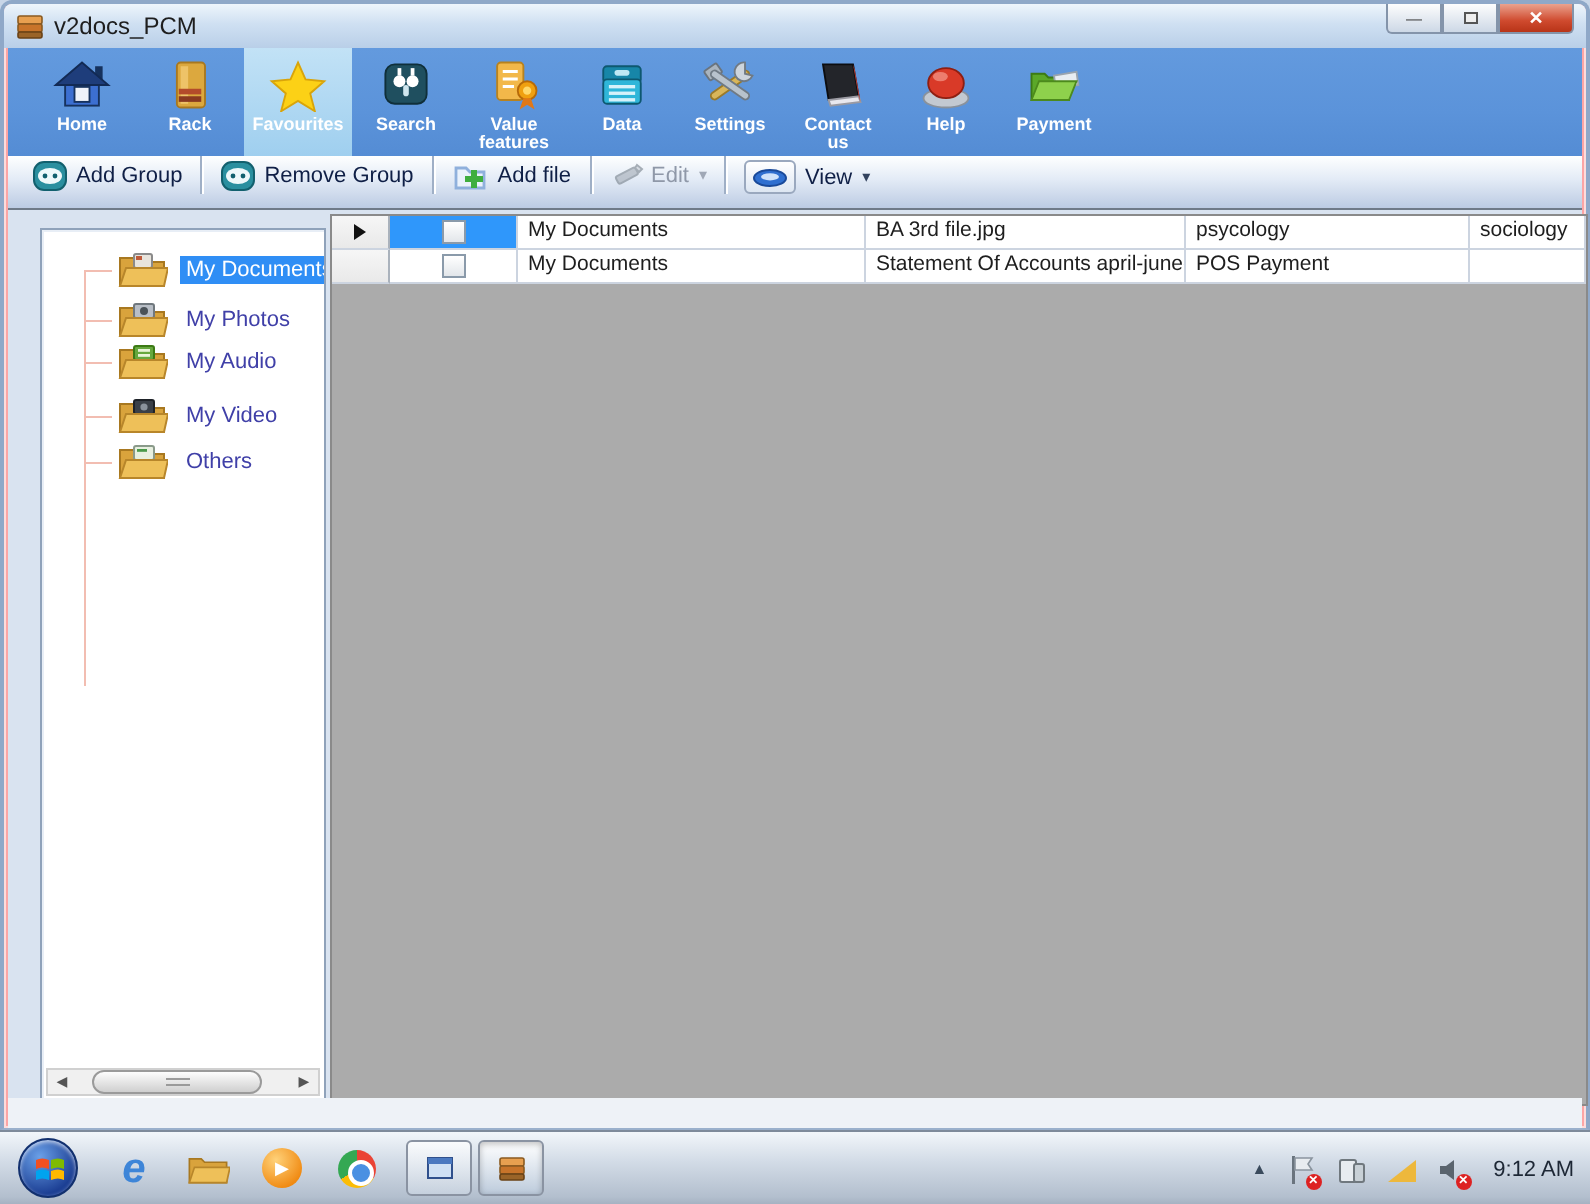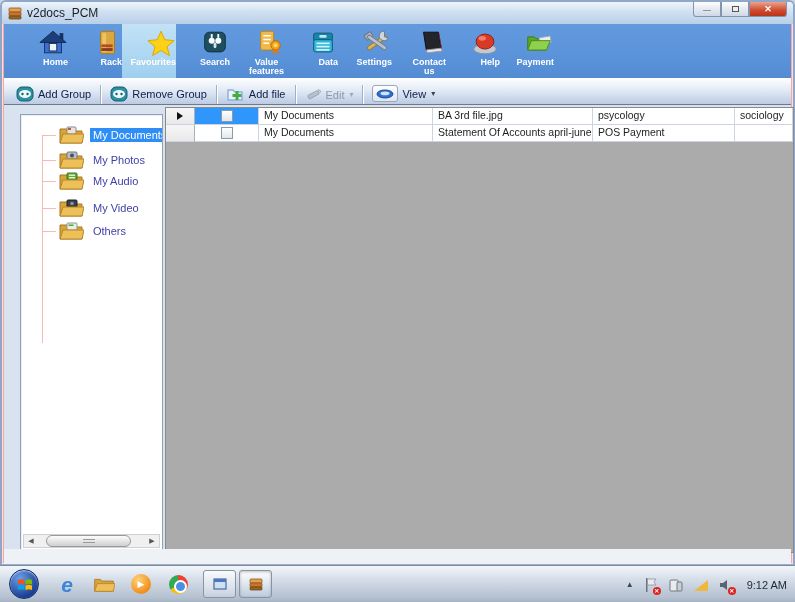--- a/index.html
+++ b/index.html
@@ -24,31 +24,31 @@
   .win-btn.min{border-radius:0 0 0 3px;}
   .win-btn.close{width:38px;border-radius:0 0 3px 0;
     background:linear-gradient(#eba28e,#cf4a2e 60%,#b83418);color:#fff;
     font-size:9px;font-weight:bold;}
   .restore-glyph{width:7px;height:6px;border:1px solid #555;background:#eee;}
 
   
   .main-toolbar{position:absolute;left:2px;right:2px;top:22px;height:54px;
     background:linear-gradient(#639ade,#5b93da 60%,#548cd4);
     display:flex;align-items:stretch;padding-left:10px;}
-  .tb-item{width:54px;display:flex;flex-direction:column;align-items:flex-end;
+  .tb-item{width:54px;display:flex;flex-direction:column;align-items:center;
     justify-content:flex-start;padding-top:5px;cursor:pointer;}
   .tb-item.active{background:linear-gradient(#c2e2f6,#9fcfef);}
   .tb-icon{width:30px;height:27px;display:block;}
   .tb-label{font-size:9px;font-weight:bold;color:#fff;text-align:center;
     line-height:1.05;margin-top:2px;white-space:pre-line;max-width:52px;}
 
   
   .action-toolbar{position:absolute;left:2px;right:2px;top:76px;height:27px;
     background:linear-gradient(#feffff,#e3ebf6 45%,#bccbe3);
-    border-bottom:1px solid #6f7a88;display:flex;align-items:flex-end;
+    border-bottom:1px solid #6f7a88;display:flex;align-items:flex-start;
     padding-left:6px;}
   .act-btn{display:flex;align-items:center;gap:4px;padding:2px 6px;
     font-size:11px;color:#0f1f46;border-radius:3px;cursor:pointer;}
   .act-btn.disabled{color:#8f98a8;cursor:default;}
   .act-sep{width:1px;height:19px;background:#9fafc6;box-shadow:1px 0 0 #fff;
     margin:0 3px;}
   .drop-arrow{font-size:8px;color:#33435e;margin-left:1px;}
   .drop-arrow.dim{color:#a0a8b6;}
   .view-chip{width:26px;height:17px;border:1px solid #9aa8be;border-radius:3px;
     background:linear-gradient(#fff,#dde6f2);display:flex;align-items:center;

